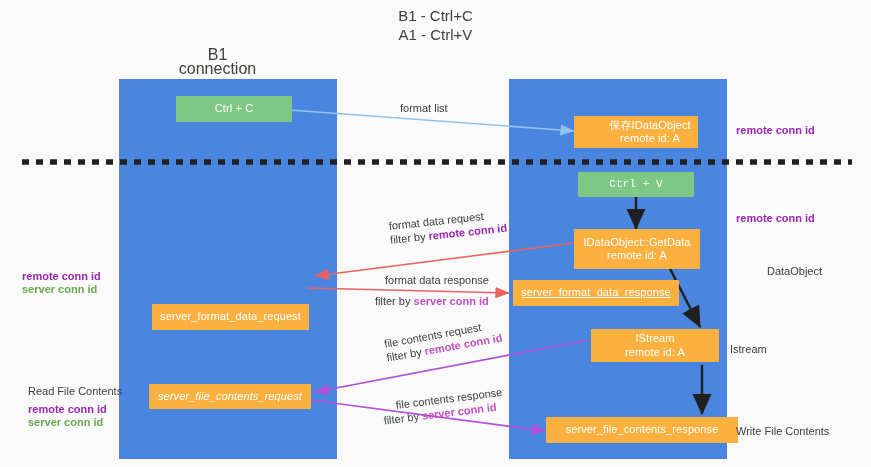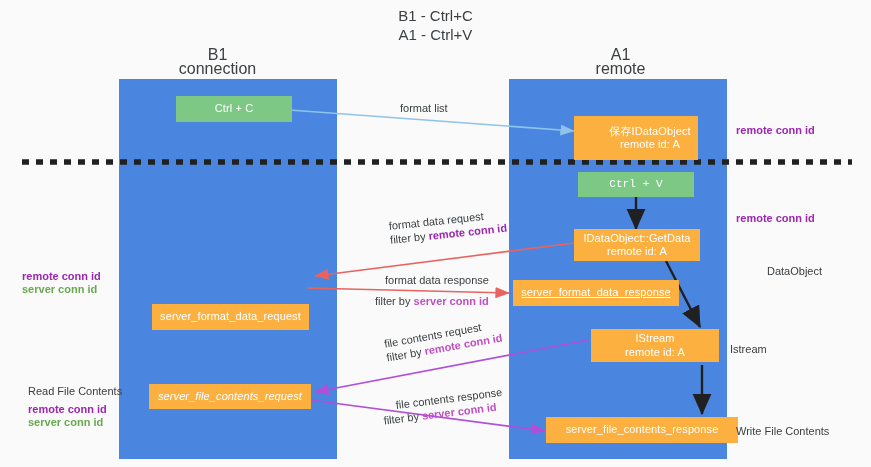--- a/index.html
+++ b/index.html
@@ -103,22 +103,20 @@
 </head>
 <body>
 
 <div id="canvas">
 
   <div class="title">B1 - Ctrl+C
 A1 - Ctrl+V</div>
 
   <div class="col-head" style="left:150px; top:48px; width:135px;">B1
 connection</div>
-  <div class="col-head" style="left:553px; top:48px; width:135px;">A1
-remote</div>
 
   <div class="lane" style="left:119px; top:79px; width:218px; height:380px;"></div>
   <div class="lane" style="left:509px; top:79px; width:218px; height:380px;"></div>
 
   <svg class="overlay" viewBox="0 0 871 467" xmlns="http://www.w3.org/2000/svg">
     <defs>
       <marker id="ah-blue" markerWidth="9" markerHeight="7" refX="8.5" refY="3.5" orient="auto">
         <polygon points="0 0, 9 3.5, 0 7" fill="#8fc3ea"></polygon>
       </marker>
       <marker id="ah-red" markerWidth="9" markerHeight="7" refX="8.5" refY="3.5" orient="auto">
@@ -146,26 +144,26 @@
 
     <line x1="588" y1="340" x2="315" y2="392" stroke="#b14fd8" stroke-width="1.6" marker-end="url(#ah-purple)"></line>
 
     <line x1="310" y1="400" x2="545" y2="431" stroke="#b14fd8" stroke-width="1.6" marker-end="url(#ah-purple)"></line>
 
     <line x1="22" y1="162" x2="852" y2="162" stroke="#202020" stroke-width="5.5" stroke-dasharray="7 7"></line>
   </svg>
 
   <div class="node green" style="left:176px; top:96px; width:116px; height:26px;">Ctrl + C</div>
 
-  <div class="node orange" style="left:574px; top:116px; width:124px; height:44px;padding-left:28px;">保存IDataObject
+  <div class="node orange" style="left:574px; top:116px; width:124px; height:32px;padding-left:28px;">保存IDataObject
 remote id: A</div>
 
   <div class="node green" style="left:578px; top:172px; width:116px; height:25px;font-family:Liberation Mono, monospace;">Ctrl + V</div>
 
-  <div class="node orange" style="left:574px; top:229px; width:126px; height:32px;">IDataObject::GetData
+  <div class="node orange" style="left:574px; top:229px; width:126px; height:40px;">IDataObject::GetData
 remote id: A</div>
 
   <div class="node orange" style="left:152px; top:268px; width:157px; height:26px;margin-top:36px;">server_format_data_request</div>
 
   <div class="node orange" style="left:513px; top:280px; width:166px; height:26px;text-decoration:underline;">server_format_data_response</div>
 
   <div class="node orange" style="left:591px; top:329px; width:128px; height:33px;">IStream
 remote id: A</div>
 
   <div class="node orange" style="left:149px; top:384px; width:162px; height:25px;font-style:italic;">server_file_contents_request</div>

